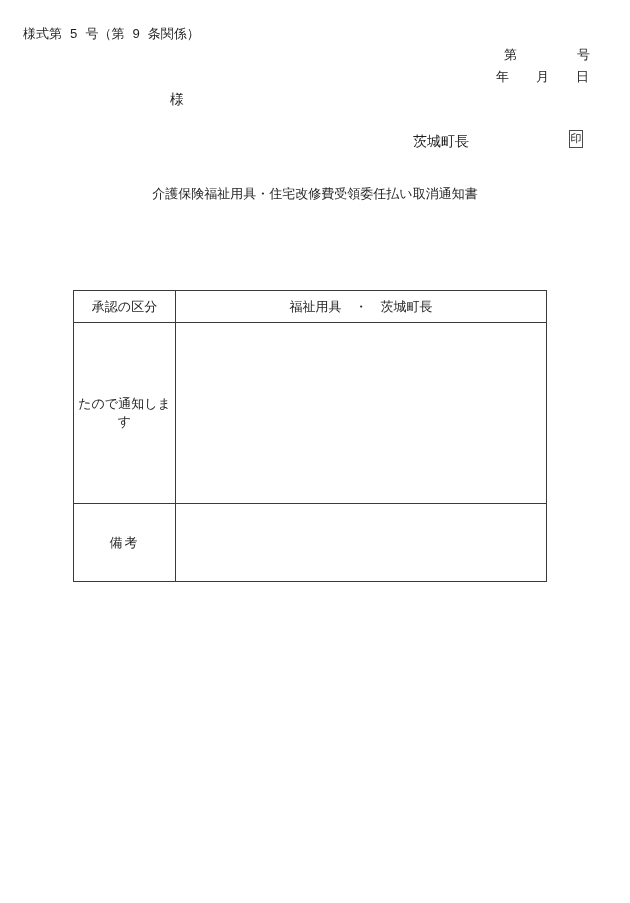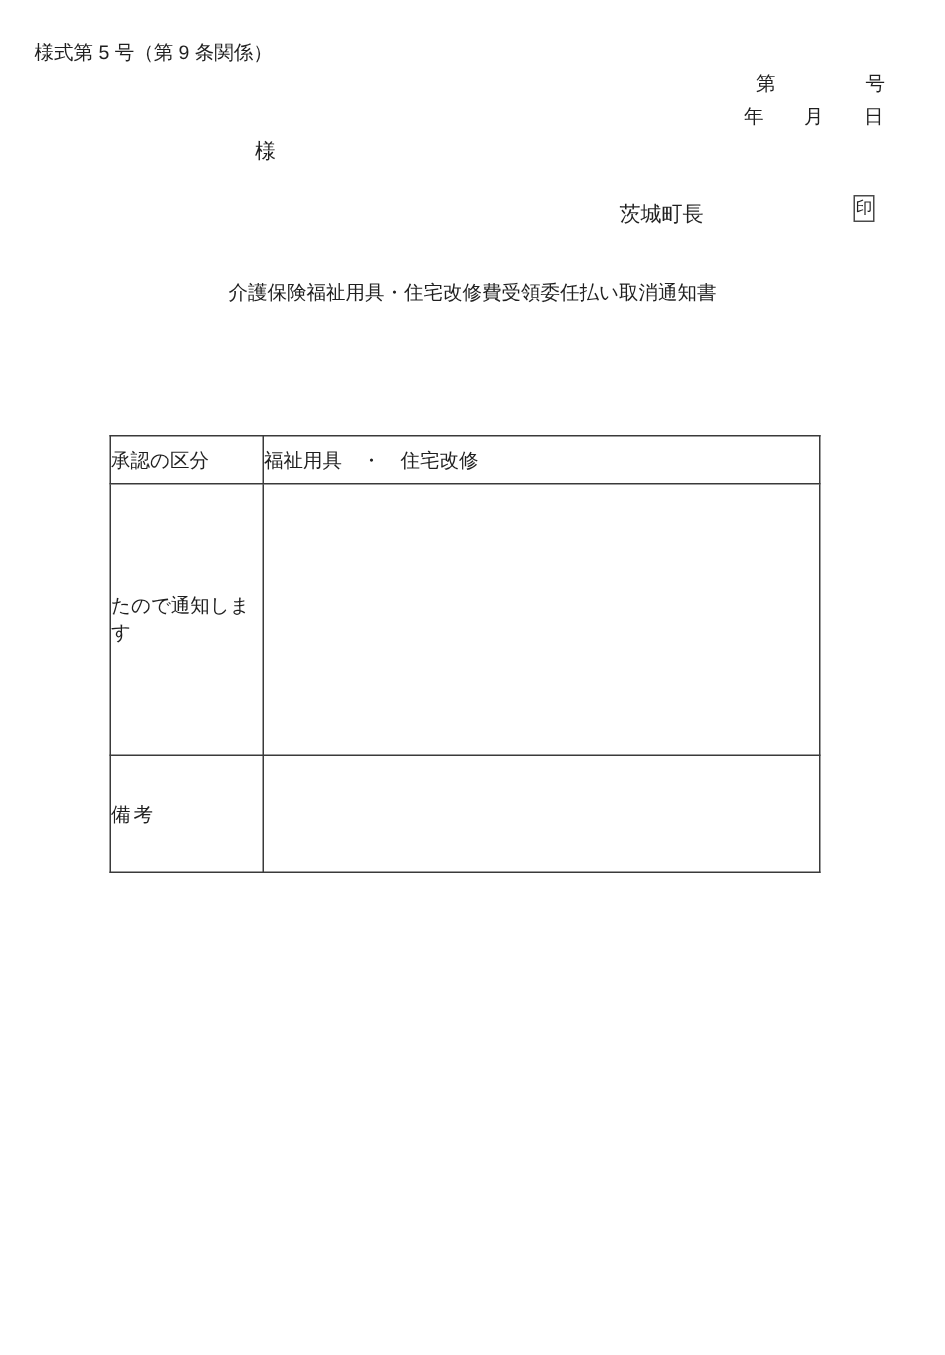--- a/index.html
+++ b/index.html
@@ -5,21 +5,21 @@
   html, body {
     margin: 0;
     padding: 0;
     background: #ffffff;
   }
   .page {
     position: relative;
     width: 630px;
     height: 808px;
     background: #ffffff;
-    font-family: Liberation Sans, sans-serif;
+    font-family: Liberation Mono, monospace;
     color: #1f1f1f;
     overflow: hidden;
   }
   .abs { position: absolute; white-space: pre-wrap; }
 
   .form-number {
     left: 23px; top: 27px;
     font-size: 13px; line-height: 16px;
   }
   .doc-number-line {
@@ -63,21 +63,21 @@
     position: absolute;
     left: 73px; top: 290px;
     width: 474px;
     border-collapse: collapse;
     table-layout: fixed;
     font-size: 13px;
     color: #1f1f1f;
   }
   .form-table td {
     border: 1px solid #3a3a3a;
-    text-align: left;
+    text-align: center;
     vertical-align: middle;
     padding: 0;
   }
   .col-label { width: 102px; }
   .row-header td { height: 31px; }
   .row-cancel td { height: 180px; }
   .row-remarks td { height: 77px; }
   .row-remarks .cell-label { letter-spacing: 2px; }
 </style>
 </head>
@@ -110,21 +110,21 @@
 
 
   <table class="form-table">
     <colgroup>
       <col class="col-label">
       <col class="col-value">
     </colgroup>
     <tbody>
       <tr class="row-header">
         <td class="cell-label">承認の区分</td>
-        <td class="cell-value">福祉用具　・　住宅改修</td>
+        <td class="cell-value">福祉用具　・　茨城町長</td>
       </tr>
       <tr class="row-cancel">
         <td class="cell-label">たので通知します</td>
         <td class="cell-value"></td>
       </tr>
       <tr class="row-remarks">
         <td class="cell-label">備考</td>
         <td class="cell-value"></td>
       </tr>
     </tbody>

